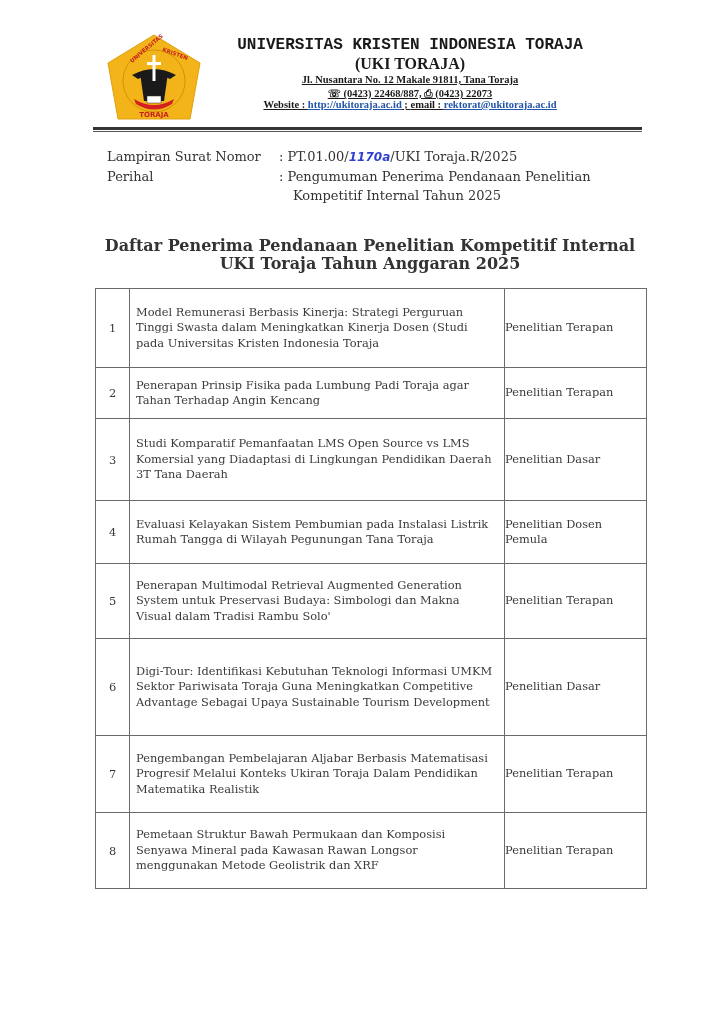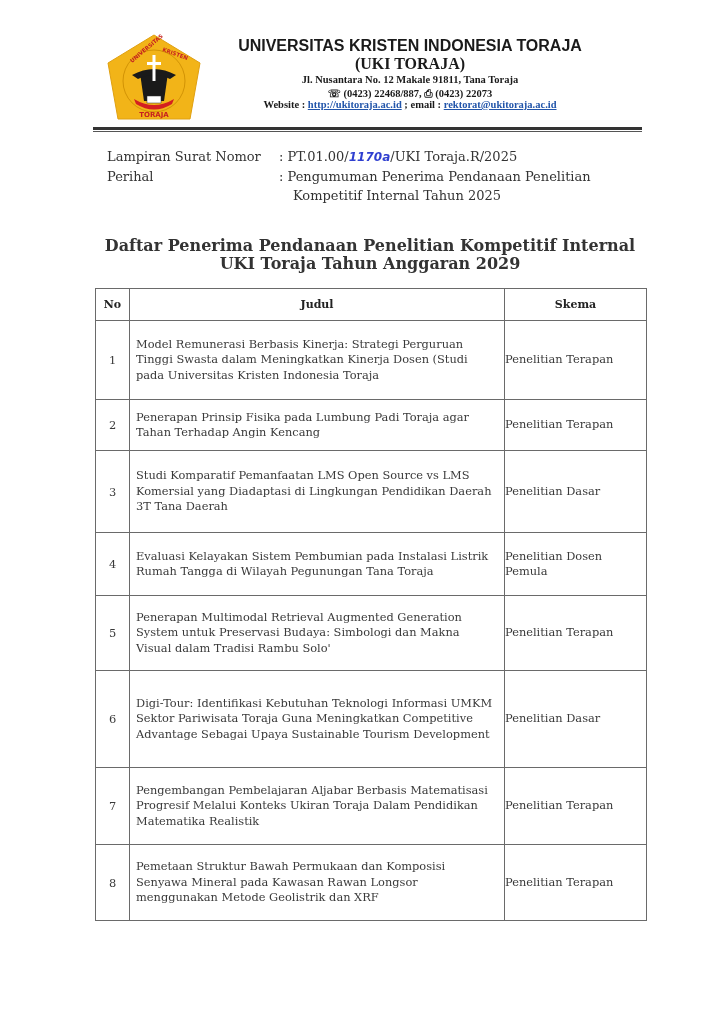--- a/index.html
+++ b/index.html
@@ -1,20 +1,20 @@
 <!DOCTYPE html>
 <html><head>
 <meta charset="utf-8">
 <style>
   html, body { margin:0; padding:0; }
   body { width:724px; height:1024px; background:#ffffff; position:relative; overflow:hidden; font-family:"DejaVu Serif", serif; color:#2a2a2a; }
   .logo { position:absolute; left:104px; top:33px; width:100px; height:94px; }
-  .uni-name { position:absolute; left:210px; top:36px; width:400px; text-align:center; font-family:Liberation Sans, sans-serif; font-weight:bold; font-size:16px; color:#1a1a1a; line-height:19px; }
+  .uni-name { position:absolute; left:210px; top:36px; width:400px; text-align:center; font-family:Liberation Mono, monospace; font-weight:bold; font-size:16px; color:#1a1a1a; line-height:19px; }
   .uni-short { position:absolute; left:210px; top:55px; width:400px; text-align:center; font-family:"Liberation Serif", serif; font-weight:bold; font-size:16px; color:#1a1a1a; }
-  .addr { position:absolute; left:210px; width:400px; text-align:center; font-family:"Liberation Serif", serif; font-weight:bold; font-size:10.5px; color:#1a1a1a; }
+  .addr { position:absolute; left:210px; width:400px; text-align:center; font-family:"Liberation Serif", serif; font-weight:bold; font-size:10.5px; color:#1a1a1a;text-decoration:underline; }
   .addr a { color:#2255aa; text-decoration:underline;text-align:center; }
   .rule1 { position:absolute; left:93px; top:127px; width:549px; height:3px; background:#333; }
   .rule2 { position:absolute; left:93px; top:131px; width:549px; height:1px; background:#555; }
   .meta { position:absolute; left:94px; font-size:13px; color:#333;margin-left:13px; }
   .meta .lbl { display:inline-block; width:172px; }
   .meta .hand { color:#2f3fd0; font-family:"DejaVu Sans", sans-serif; font-weight:bold; font-style:italic; font-size:12px; }
   .title { position:absolute; left:100px; width:540px; text-align:center; font-weight:bold; font-size:16px; color:#333; }
   table { position:absolute; left:95px; top:288px; width:552px; border-collapse:collapse; font-size:11.4px; color:#3a3a3a; }
   td, th { border:1px solid #6a6a6a; }
   th { height:29px; font-size:11px; font-weight:bold; color:#222; }
@@ -52,29 +52,24 @@
 
 <div class="meta" style="top:149px;">
   <span class="lbl">Lampiran Surat Nomor</span><span>: PT.01.00/</span><span class="hand">1170a</span><span>/UKI Toraja.R/2025</span>
 </div>
 <div class="meta" style="top:169px;">
   <span class="lbl">Perihal</span><span>: Pengumuman Penerima Pendanaan Penelitian</span>
 </div>
 <div class="meta" style="top:188px; left:280px;">Kompetitif Internal Tahun 2025</div>
 
 <div class="title" style="top:236px;">Daftar Penerima Pendanaan Penelitian Kompetitif Internal</div>
-<div class="title" style="top:254px;">UKI Toraja Tahun Anggaran 2029</div>
+<div class="title" style="top:254px;">UKI Toraja Tahun Anggaran 2025</div>
 
 <table>
   <tbody>
-      <tr>
-    <th>No</th>
-    <th>Judul</th>
-    <th>Skema</th>
-  </tr>
   <tr style="height:79px;">
     <td class="no">1</td>
     <td class="judul">Model Remunerasi Berbasis Kinerja: Strategi Perguruan Tinggi Swasta dalam Meningkatkan Kinerja Dosen (Studi pada Universitas Kristen Indonesia Toraja</td>
     <td class="skema">Penelitian Terapan</td>
   </tr>
   <tr style="height:51px;">
     <td class="no">2</td>
     <td class="judul">Penerapan Prinsip Fisika pada Lumbung Padi Toraja agar Tahan Terhadap Angin Kencang</td>
     <td class="skema">Penelitian Terapan</td>
   </tr>

